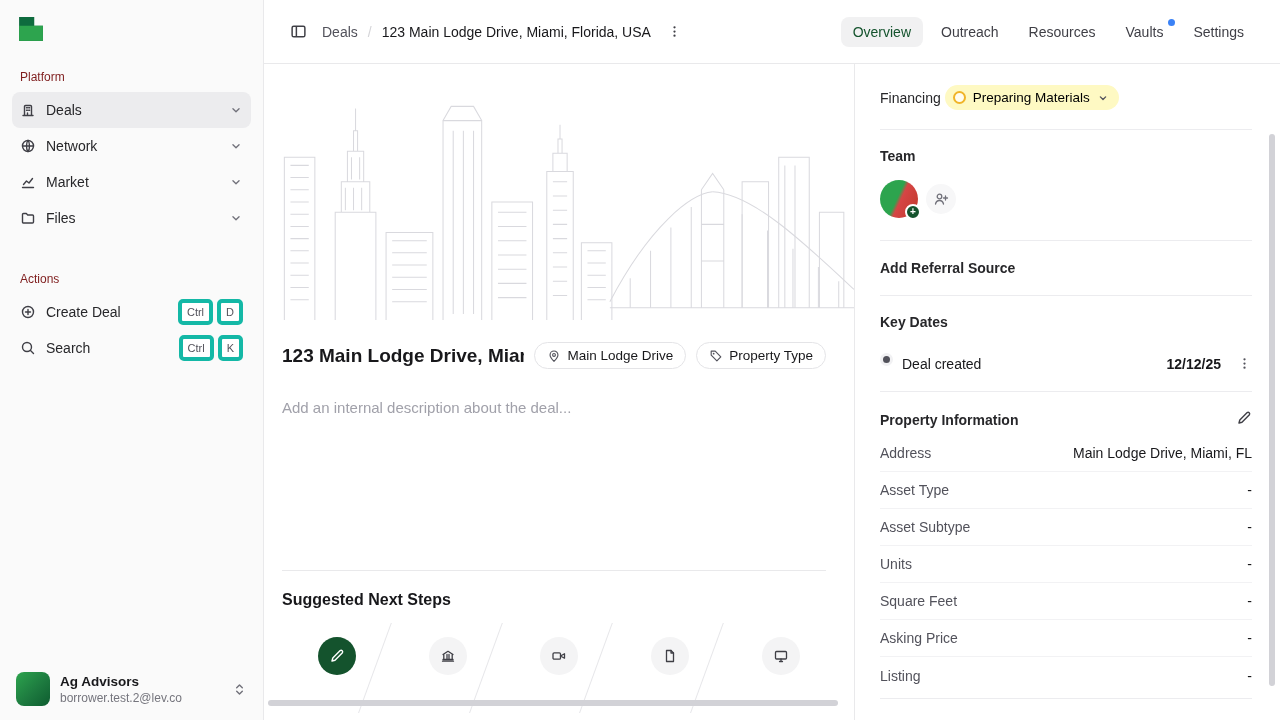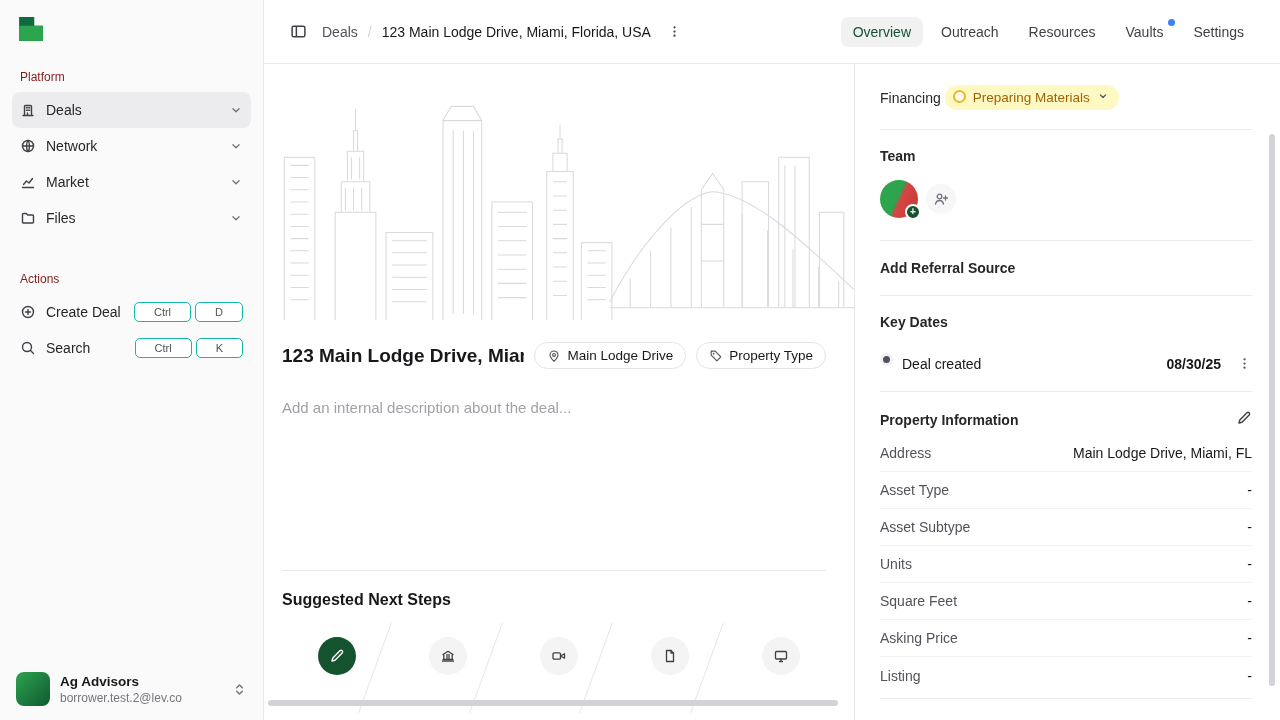--- a/index.html
+++ b/index.html
@@ -12,21 +12,21 @@
   .logo-wrap { margin:2px 0 0 6px; width:26px; height:26px; }
   .section-label { font-size:12px; color:#7f1d1d; margin:16px 0 8px 8px; }
   .section-label.platform { margin-top:28px; }
   .section-label.actions { margin-top:36px; }
   .nav-item { display:flex; align-items:center; gap:10px; height:36px; padding:0 8px; border-radius:8px; font-size:14px; color:#27272a; cursor:pointer; }
   .nav-item.active { background:#ececee; }
   .nav-item .nav-label { font-weight:500; }
   .nav-item .chev { margin-left:auto; color:#71717a; display:flex; }
   .nav-icon { color:#3f3f46; display:flex; }
   .keys { margin-left:auto; display:flex; gap:4px; }
-  .key { border:1px solid #14b8a6; background:#fff; border-radius:5px; font-size:11px; color:#52525b; padding:2px 19px; min-width:18px; text-align:left; line-height:14px; }
+  .key { border:4px solid #14b8a6; background:#fff; border-radius:5px; font-size:11px; color:#52525b; padding:2px 5px; min-width:18px; text-align:left; line-height:14px; }
   .account { margin-top:auto; display:flex; align-items:center; gap:10px; padding:0 4px; }
   .acct-avatar { width:34px; height:34px; border-radius:8px; background:linear-gradient(135deg,#2da44e 0%,#1d7a3f 55%,#0e5c30 100%); flex-shrink:0; }
   .acct-text { min-width:0; }
   .acct-name { font-size:13.5px; font-weight:700; color:#18181b; }
   .acct-email { font-size:12px; color:#75757d; margin-top:2px; white-space:nowrap; overflow:hidden; }
   .acct-chev { margin-left:auto; color:#71717a; display:flex; }
 
   
   .main { flex:1; min-width:0; display:flex; flex-direction:column; background:#fff; }
   .header { height:64px; min-height:64px; border-bottom:1px solid #e9e9eb; display:flex; align-items:center; padding:0 24px 0 20px; gap:10px; }
@@ -57,21 +57,21 @@
   .step-sep { position:absolute; left:0; top:-6px; height:130px; width:1px; background:#e7e7ea; transform:rotate(20deg); transform-origin:top center; }
   .step-circle { width:38px; height:38px; border-radius:50%; background:#f4f4f5; display:flex; align-items:center; justify-content:center; color:#3f3f46; }
   .step-circle.primary { background:#14532d; color:#fff; }
   .h-scroll { position:absolute; left:4px; right:16px; bottom:14px; height:6px; border-radius:3px; background:#d2d2d7; cursor:pointer; }
 
   
   .right-col { width:425px; min-width:425px; position:relative; padding:0 28px 0 25px; overflow:hidden; }
   .sec { border-bottom:1px solid #ececef; }
   .fin-row { display:flex; align-items:center; gap:4px; padding:21px 0 19px; }
   .fin-label { font-size:14px; color:#27272a; }
-  .status-pill { display:flex; gap:7px; background:#fef9c3; border-radius:999px; padding:5px 10px 5px 8px; font-size:13.5px; color:#a16207; font-weight:500; cursor:pointer; border:0; }
+  .status-pill { display:flex; align-items:center; gap:7px; background:#fef9c3; border-radius:999px; padding:5px 10px 5px 8px; font-size:13.5px; color:#000000; font-weight:500; cursor:pointer; border:0; }
   .status-ring { width:13px; height:13px; border:2px solid #f0b429; border-radius:50%; background:#fffdf0; }
   .status-chev { display:flex; color:#52525b; }
   .team-sec { padding:18px 0 22px; }
   .sec-title { font-size:14px; font-weight:600; color:#27272a; }
   .team-avatars { margin-top:16px; display:flex; align-items:center; }
   .team-avatar { width:38px; height:38px; border-radius:50%; position:relative; background:linear-gradient(115deg,#2da44e 0%,#2da44e 46%,#d64545 54%,#c0392b 100%); }
   .team-badge { position:absolute; right:-3px; bottom:-2px; width:16px; height:16px; border-radius:50%; background:#14532d; border:2px solid #fff; color:#fff; font-size:10px; line-height:12px; text-align:center; font-weight:700; }
   .invite-btn { width:30px; height:30px; border-radius:50%; background:#f7f7f8; display:flex; align-items:center; justify-content:center; color:#71717a; margin-left:8px; cursor:pointer; border:0; }
   .link-row { padding:19px 0; font-size:14px; font-weight:600; color:#27272a; cursor:pointer; }
   .kd-sec { padding:18px 0 16px; }
@@ -368,21 +368,21 @@
           </div>
         </div>
 
         <div class="link-row sec">Add Referral Source</div>
 
         <div class="kd-sec sec">
           <div class="sec-title">Key Dates</div>
           <div class="kd-row">
             <span class="kd-dot"></span>
             <span class="kd-label">Deal created</span>
-            <span class="kd-date">08/30/25</span>
+            <span class="kd-date">12/12/25</span>
             <span class="kd-kebab">
               <svg width="15" height="15" viewBox="0 0 16 16" fill="currentColor">
                   <circle cx="8" cy="3.5" r="1.2"></circle>
                   <circle cx="8" cy="8" r="1.2"></circle>
                   <circle cx="8" cy="12.5" r="1.2"></circle>
                 </svg>
             </span>
           </div>
         </div>
 

